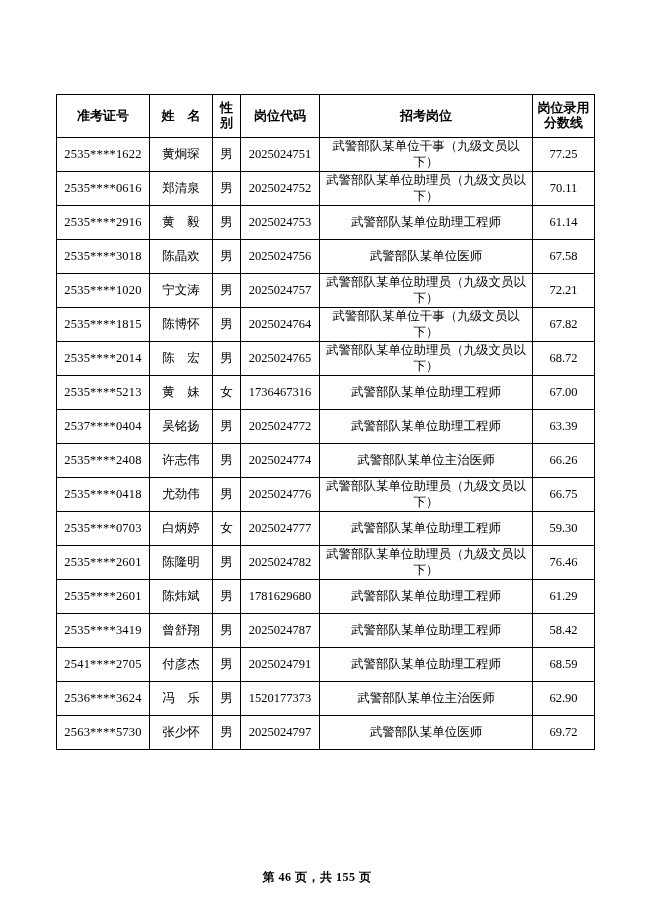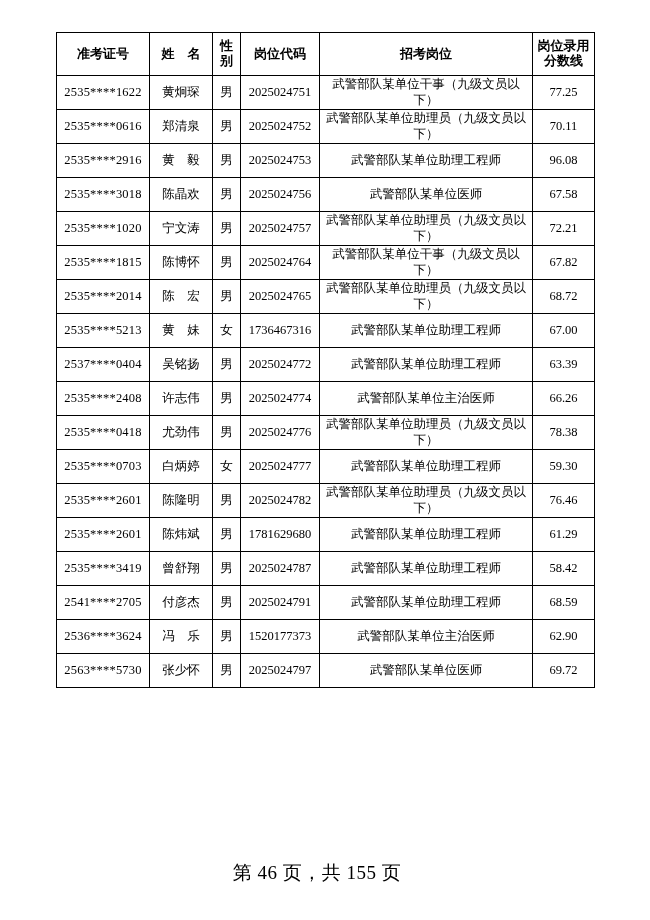--- a/index.html
+++ b/index.html
@@ -12,21 +12,21 @@
     background: #ffffff;
     font-family: "Liberation Serif", "DejaVu Serif", serif;
     color: #000000;
     position: relative;
     overflow: hidden;
   }
   .page {
     width: 650px;
     height: 920px;
     box-sizing: border-box;
-    padding: 32px 56px 0 56px;
+    padding: 94px 56px 0 56px;
     position: relative;
   }
   table.exam-table {
     border-collapse: collapse;
     width: 538px;
     table-layout: fixed;
     margin: 0 auto;
   }
   table.exam-table th,
   table.exam-table td {
@@ -72,22 +72,22 @@
   }
   .hdr-two-line {
     line-height: 1.15;
   }
   .footer {
     position: absolute;
     left: 0;
     right: 16px;
     bottom: 34px;
     text-align: center;
-    font-size: 19px;
-    font-weight: normal;
+    font-size: 12px;
+    font-weight: bold;
     letter-spacing: 0.5px;
     font-family: "Liberation Serif", "DejaVu Serif", serif;
   }
 </style>
 </head>
 <body>
 
 <div class="page">
 
   <table class="exam-table">
@@ -131,21 +131,21 @@
           <td class="cell-code">2025024752</td>
           <td class="cell-post">武警部队某单位助理员（九级文员以下）</td>
           <td class="cell-score">70.11</td>
         </tr>
         <tr>
           <td class="cell-id">2535****2916</td>
           <td class="cell-name">黄　毅</td>
           <td class="cell-sex">男</td>
           <td class="cell-code">2025024753</td>
           <td class="cell-post">武警部队某单位助理工程师</td>
-          <td class="cell-score">96.08</td>
+          <td class="cell-score">61.14</td>
         </tr>
         <tr>
           <td class="cell-id">2535****3018</td>
           <td class="cell-name">陈晶欢</td>
           <td class="cell-sex">男</td>
           <td class="cell-code">2025024756</td>
           <td class="cell-post">武警部队某单位医师</td>
           <td class="cell-score">67.58</td>
         </tr>
         <tr>
@@ -195,21 +195,21 @@
           <td class="cell-code">2025024774</td>
           <td class="cell-post">武警部队某单位主治医师</td>
           <td class="cell-score">66.26</td>
         </tr>
         <tr>
           <td class="cell-id">2535****0418</td>
           <td class="cell-name">尤劲伟</td>
           <td class="cell-sex">男</td>
           <td class="cell-code">2025024776</td>
           <td class="cell-post">武警部队某单位助理员（九级文员以下）</td>
-          <td class="cell-score">78.38</td>
+          <td class="cell-score">66.75</td>
         </tr>
         <tr>
           <td class="cell-id">2535****0703</td>
           <td class="cell-name">白炳婷</td>
           <td class="cell-sex">女</td>
           <td class="cell-code">2025024777</td>
           <td class="cell-post">武警部队某单位助理工程师</td>
           <td class="cell-score">59.30</td>
         </tr>
         <tr>

